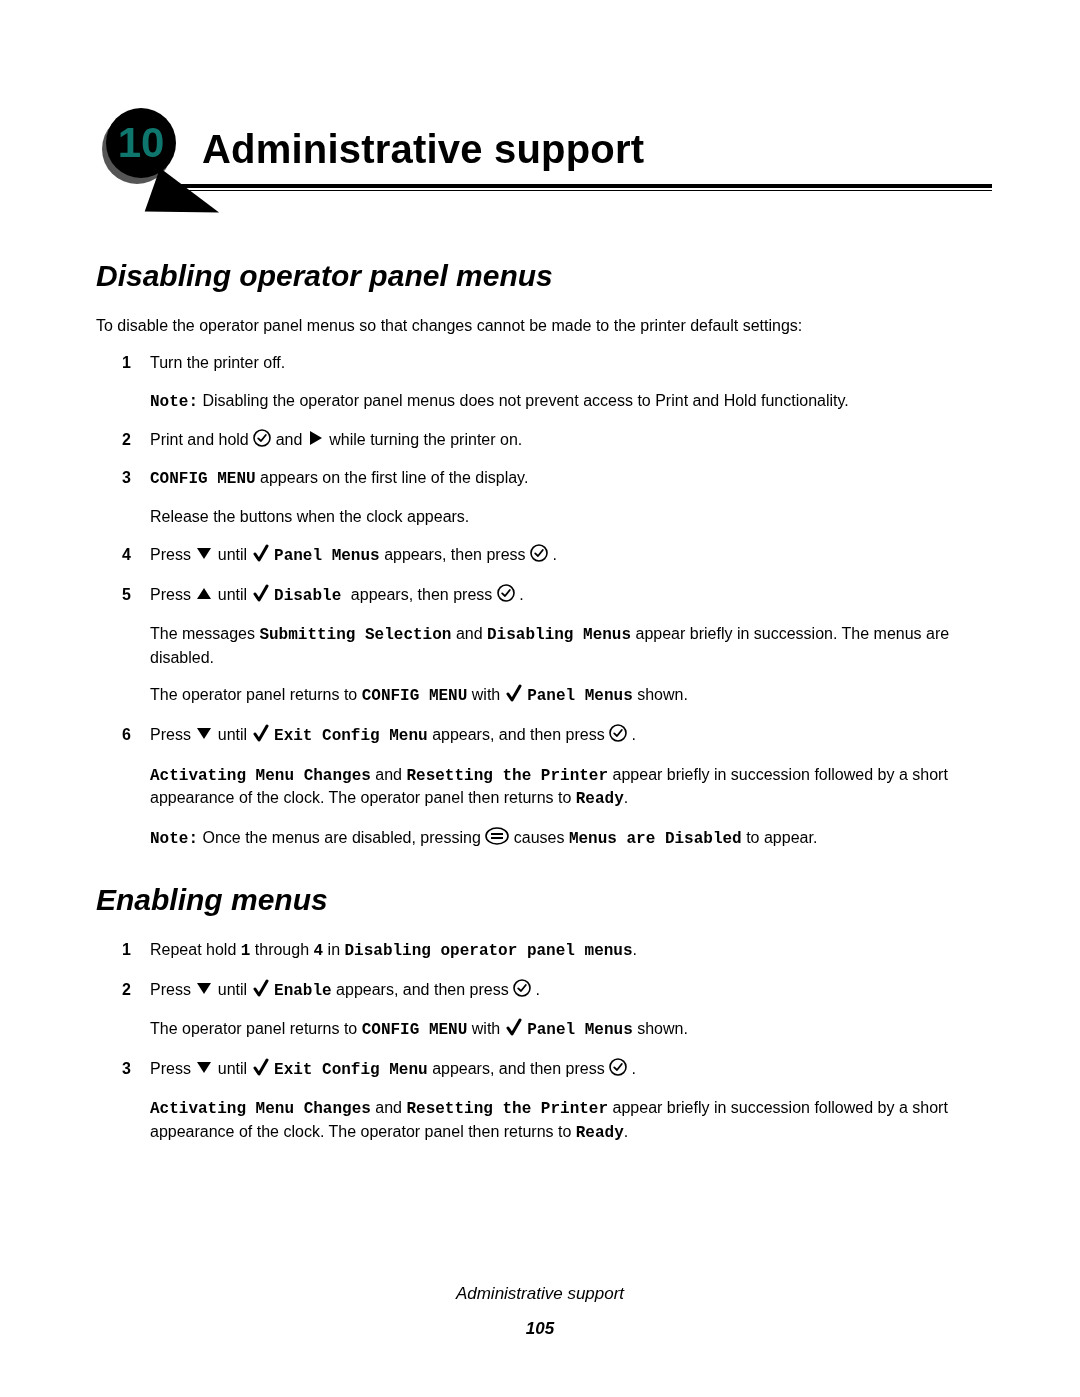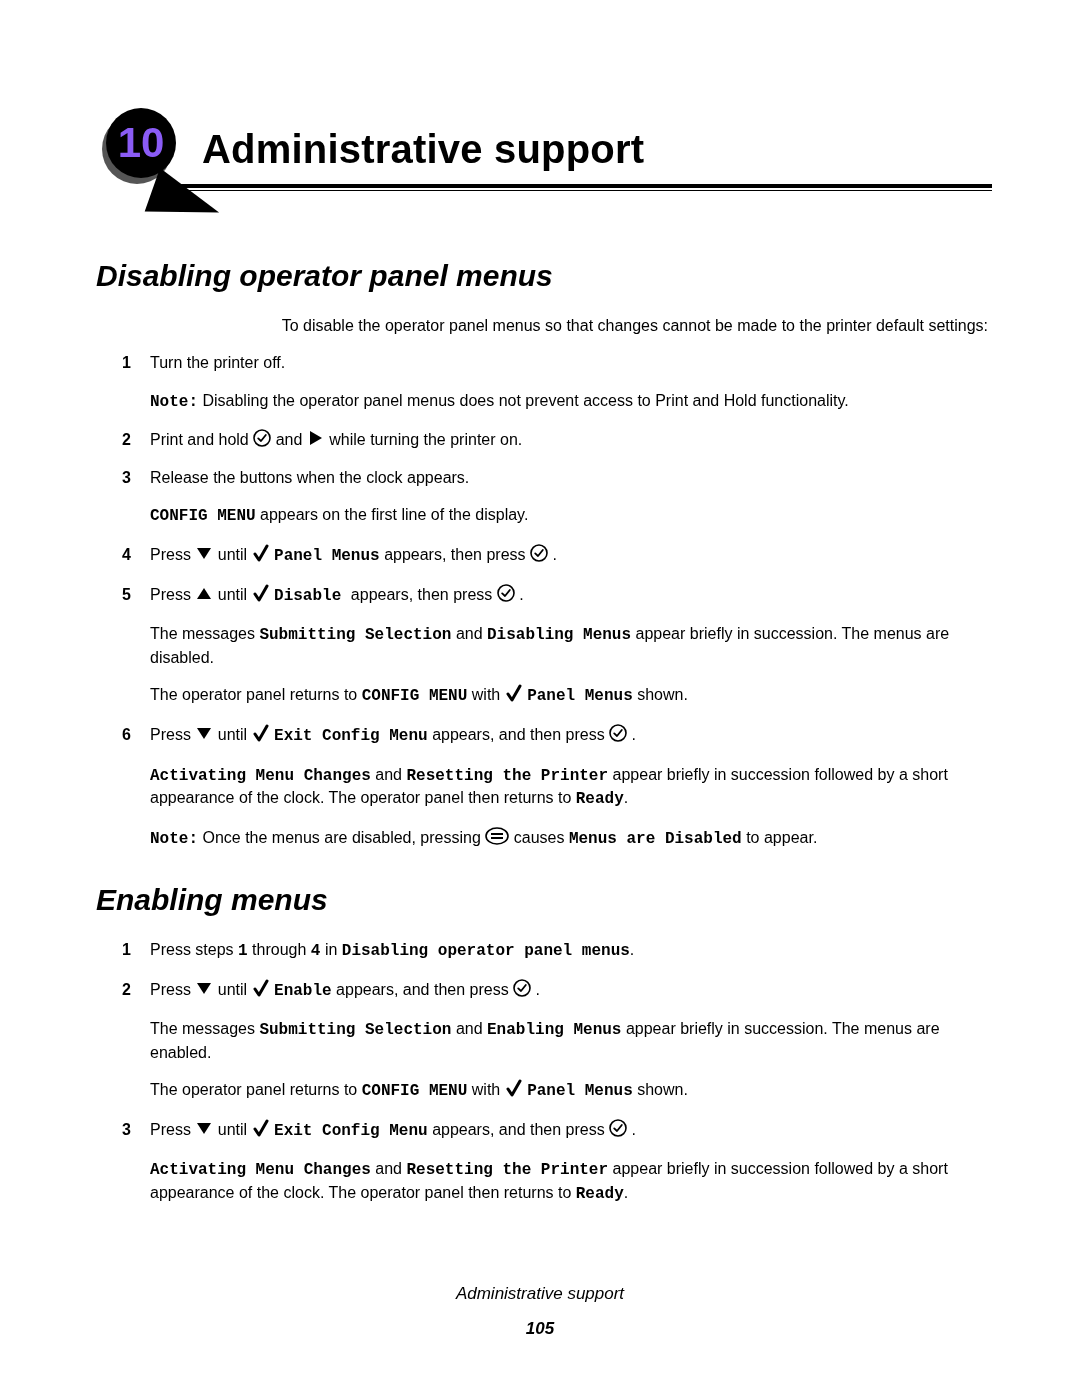--- a/index.html
+++ b/index.html
@@ -42,21 +42,21 @@
   .chapter-bubble .shadow {
     left: 0; top: 6px;
     width: 70px; height: 70px;
     background: #555;
     filter: blur(0.5px);
   }
   .chapter-bubble .main {
     left: 4px; top: 0;
     width: 70px; height: 70px;
     background: #000;
-    color: #8b5cf6;
+    color: #0f766e;
     font-weight: 700;
     font-size: 42px;
     line-height: 70px;
     text-align: center;
   }
   .chapter-tail {
     position: absolute;
     left: 64px;
     top: 60px;
     width: 0; height: 0;
@@ -97,21 +97,21 @@
   }
   .intro p { margin: 6px 0; }
 
   h2.section {
     font-style: italic;
     font-weight: 700;
     font-size: 30px;
     margin: 30px 0 18px 0;
   }
 
-  .lead { margin: 4px 0 12px 0; text-align: right; }
+  .lead { margin: 4px 0 12px 0; }
 
   ol.steps {
     list-style: none;
     margin: 0;
     padding: 0 0 0 54px;
   }
   ol.steps > li {
     position: relative;
     margin: 10px 0 10px 0;
   }
@@ -216,24 +216,24 @@
         <span> and </span>
         <span class="ic"><svg width="18" height="18">
               <use href="#ic-right"></use>
             </svg></span>
         <span> while turning the printer on.</span>
       </p>
     </li>
 
     <li>
       <span class="num">3</span>
+      <p>
+        <span class="mono">CONFIG MENU</span><span> appears on the first line of the display.</span>
+      </p>
       <p><span>Release the buttons when the clock appears.</span></p>
-      <p>
-        <span class="mono">CONFIG MENU</span><span> appears on the first line of the display.</span>
-      </p>
     </li>
 
     <li>
       <span class="num">4</span>
       <p>
         <span>Press </span>
         <span class="ic"><svg width="18" height="18">
               <use href="#ic-down"></use>
             </svg></span>
         <span> until </span>
@@ -322,21 +322,21 @@
       </p>
     </li>
   </ol>
 
   <h2 class="section">Enabling menus</h2>
 
   <ol class="steps">
     <li>
       <span class="num">1</span>
       <p>
-        <span>Press steps </span>
+        <span>Repeat hold </span>
         <b>1</b>
         <span> through </span>
         <b>4</b>
         <span> in </span>
         <b>Disabling operator panel menus</b><span>.</span>
       </p>
     </li>
 
     <li>
       <span class="num">2</span>
@@ -350,27 +350,20 @@
               <use href="#ic-checkbig"></use>
             </svg></span>
         <span class="mono"> Enable</span>
         <span> appears, and then press </span>
         <span class="ic"><svg width="18" height="18">
               <use href="#ic-select"></use>
             </svg></span>
         <span> .</span>
       </p>
       <p>
-        <span>The messages </span>
-        <span class="mono">Submitting Selection</span>
-        <span> and </span>
-        <span class="mono">Enabling Menus</span>
-        <span> appear briefly in succession. The menus are enabled.</span>
-      </p>
-      <p>
         <span>The operator panel returns to </span>
         <span class="mono">CONFIG MENU</span>
         <span> with </span>
         <span class="ic"><svg width="18" height="18">
               <use href="#ic-checkbig"></use>
             </svg></span>
         <span class="mono"> Panel Menus</span>
         <span> shown.</span>
       </p>
     </li>

